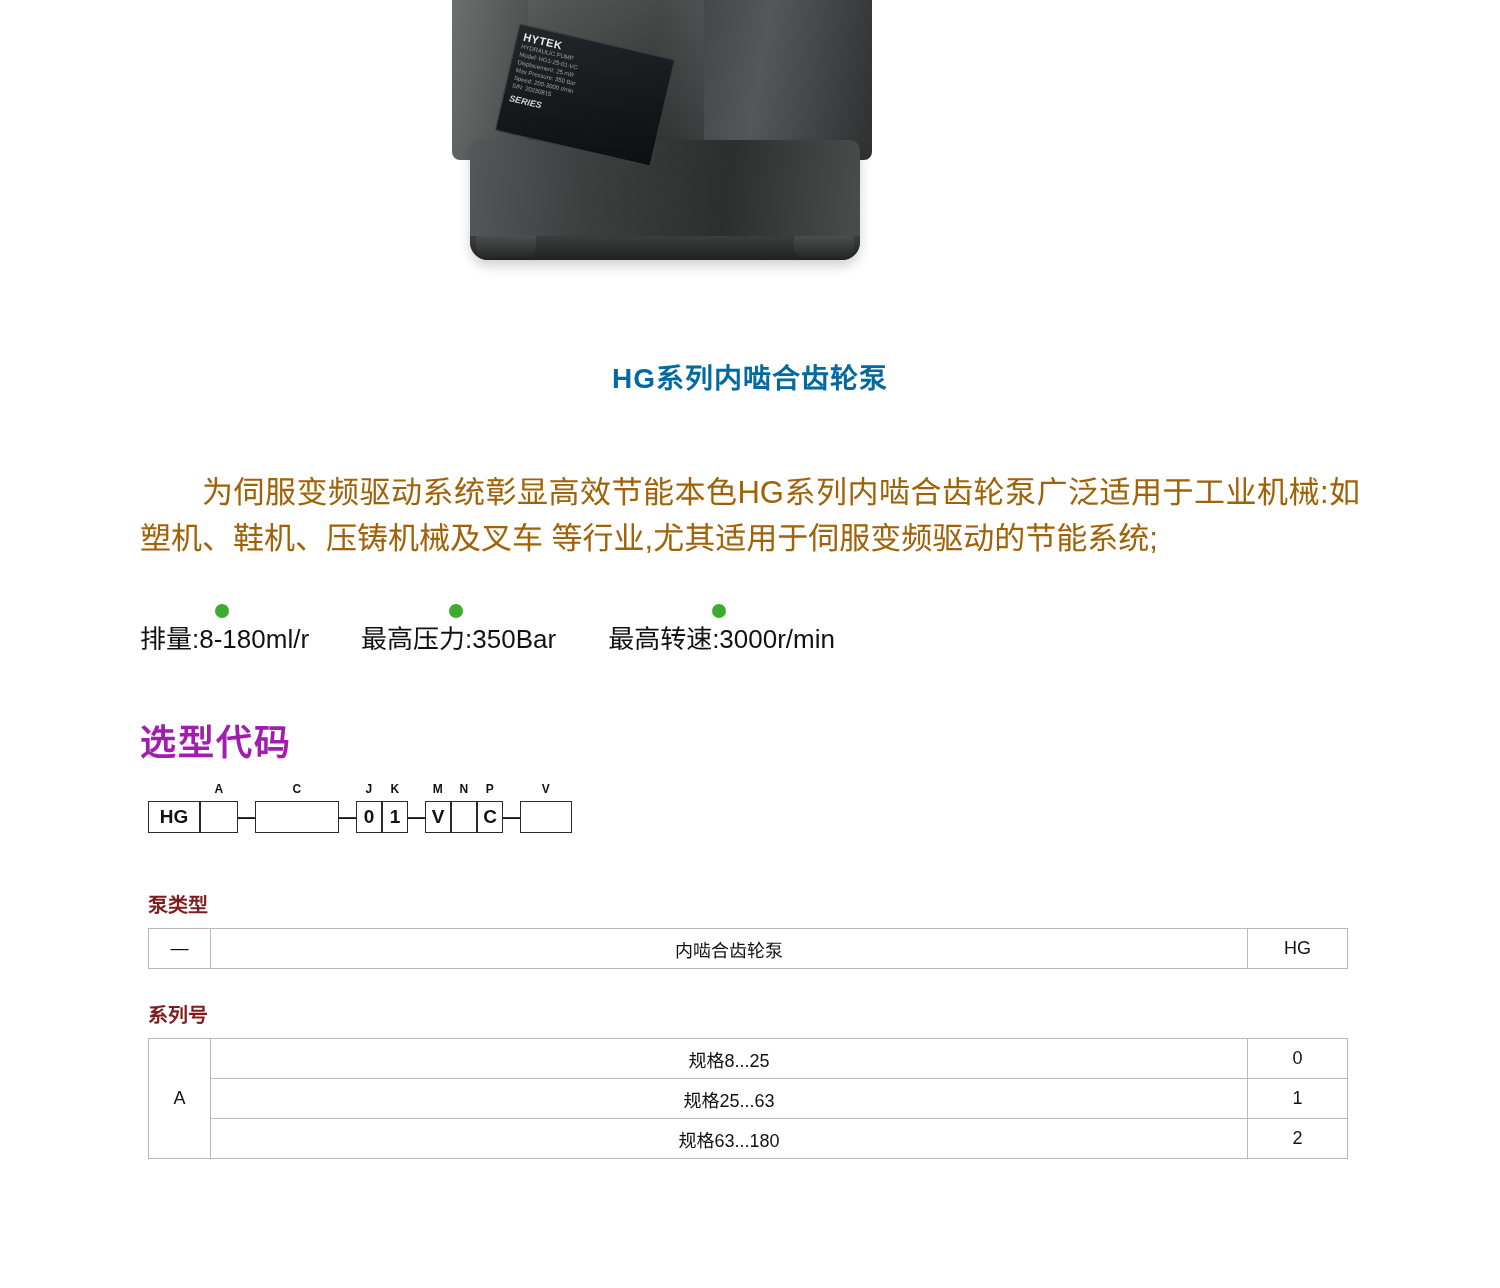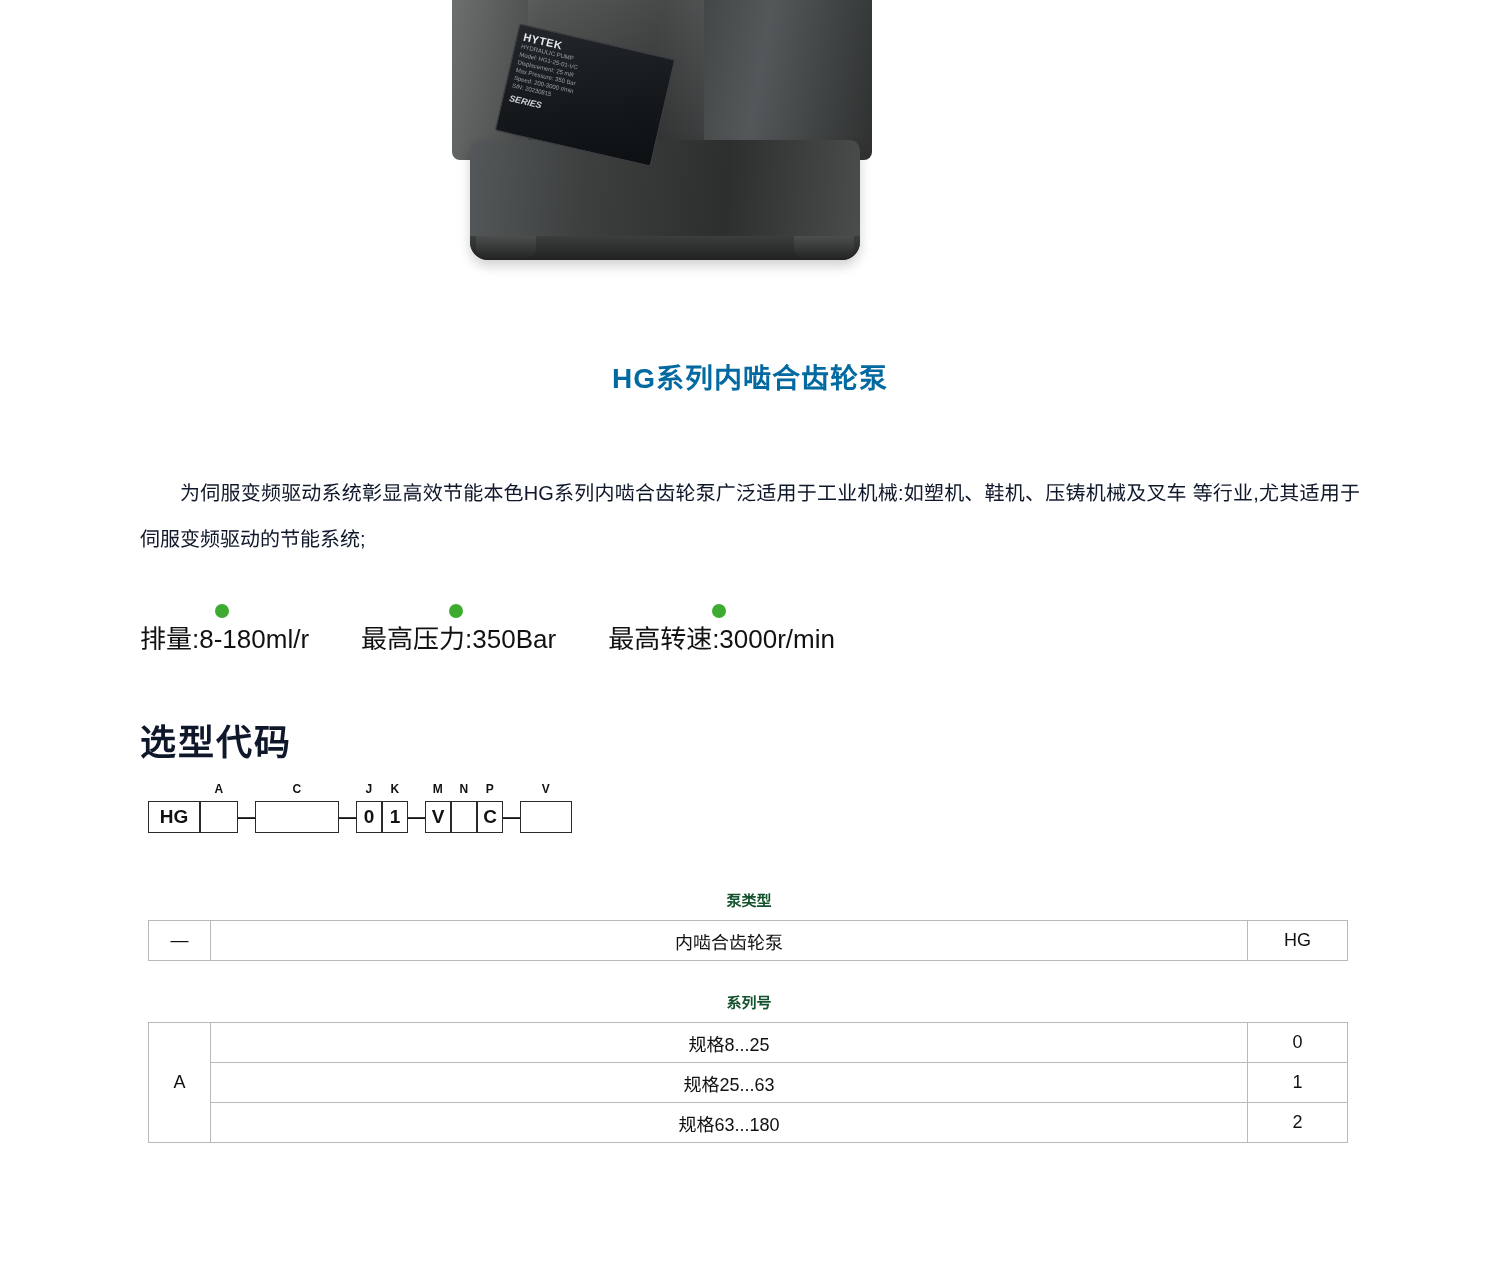--- a/index.html
+++ b/index.html
@@ -127,23 +127,23 @@
     color: #0369a1;
     font-size: 28px;
     font-weight: bold;
     letter-spacing: 1px;
     margin-top: 56px;
   }
 
   
   .body-copy {
     margin: 74px 140px 0 140px;
-    font-size: 20px;
+    font-size: 31px;
     line-height: 46px;
-    color: #0f172a;
+    color: #a16207;
     text-align: justify;
   }
   .body-copy p {
     margin: 0 0 8px 0;
     text-indent: 2em;
   }
 
   
   .specs {
     margin: 42px 140px 0 140px;
@@ -164,21 +164,21 @@
     height: 14px;
     border-radius: 50%;
     background: #3cab2f;
     margin-right: 6px;
     flex: none;
   }
 
   
   .section-heading {
     margin: 58px 0 0 140px;
-    color: #0f172a;
+    color: #a21caf;
     font-size: 36px;
     font-weight: bold;
     letter-spacing: 2px;
   }
 
   
   .code-diagram {
     margin: 34px 0 0 148px;
     position: relative;
     height: 60px;
@@ -217,25 +217,24 @@
     text-align: center;
     font-size: 12px;
     font-weight: bold;
     color: #111;
     letter-spacing: 0.5px;
   }
 
   
   .table-block { margin: 0 150px 0 148px; }
   .table-label {
-    font-size: 15px;
-    font-weight: bold;
-    color: #14532d;
+    font-size: 20px;
+    font-weight: bold;
+    color: #7f1d1d;
     margin: 30px 0 10px 0;
-    text-align: center;
   }
   table.spec-table {
     border-collapse: collapse;
     width: 1200px;
     table-layout: fixed;
   }
   table.spec-table td {
     border: 1px solid #b9b9b9;
     height: 40px;
     font-size: 18px;

